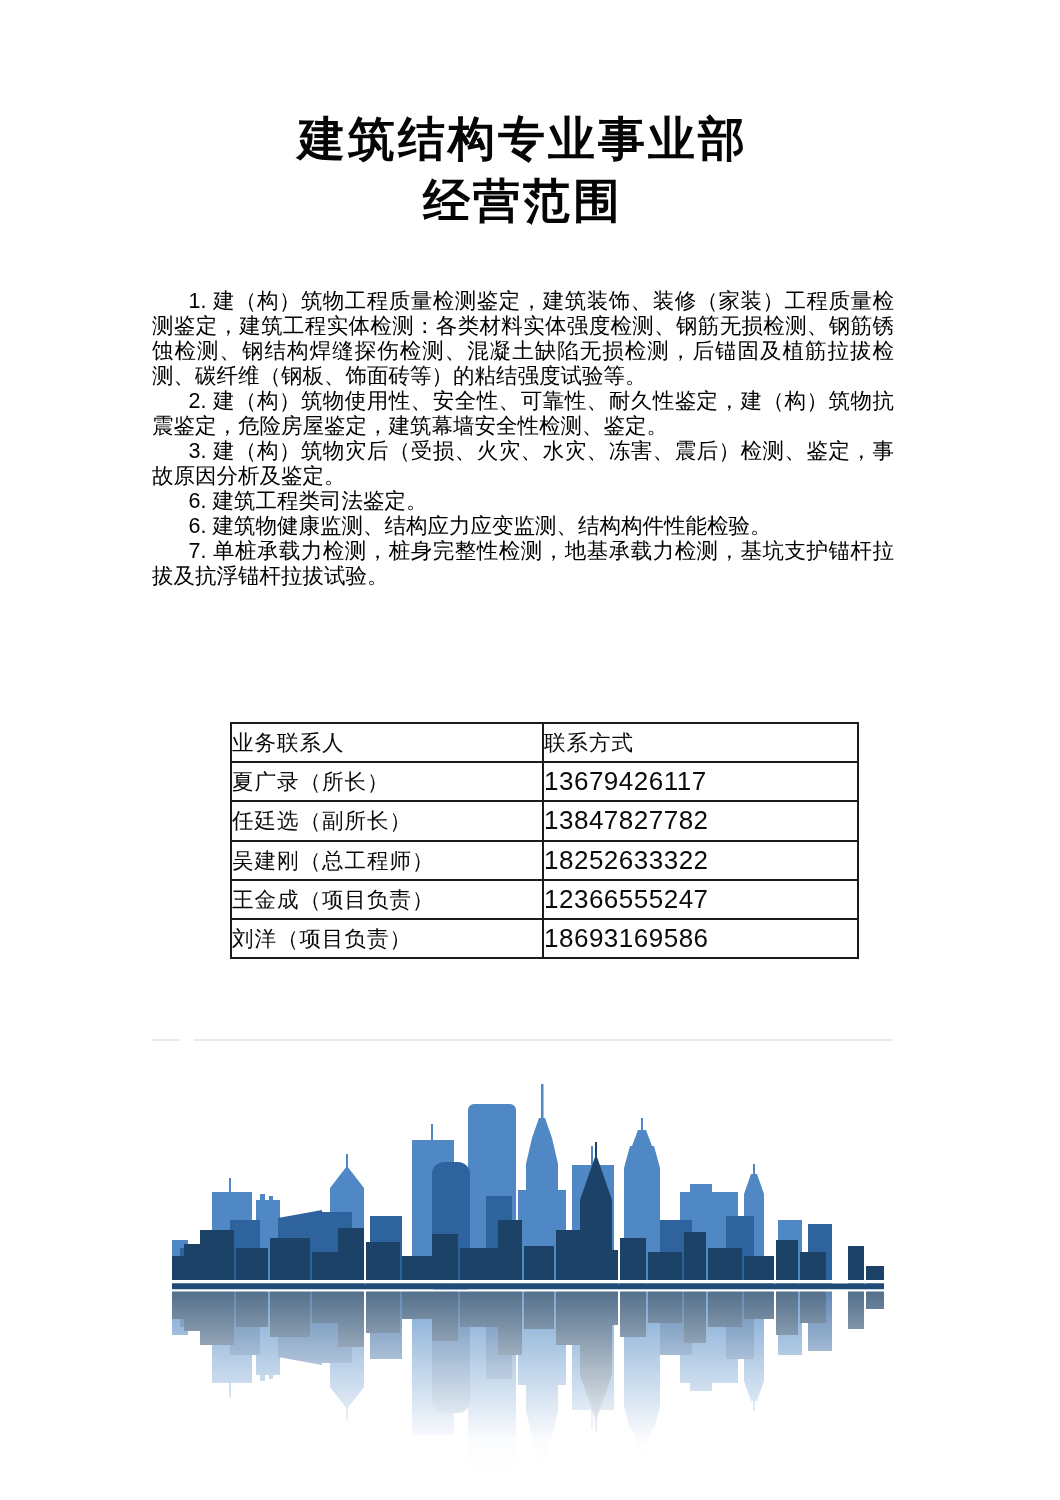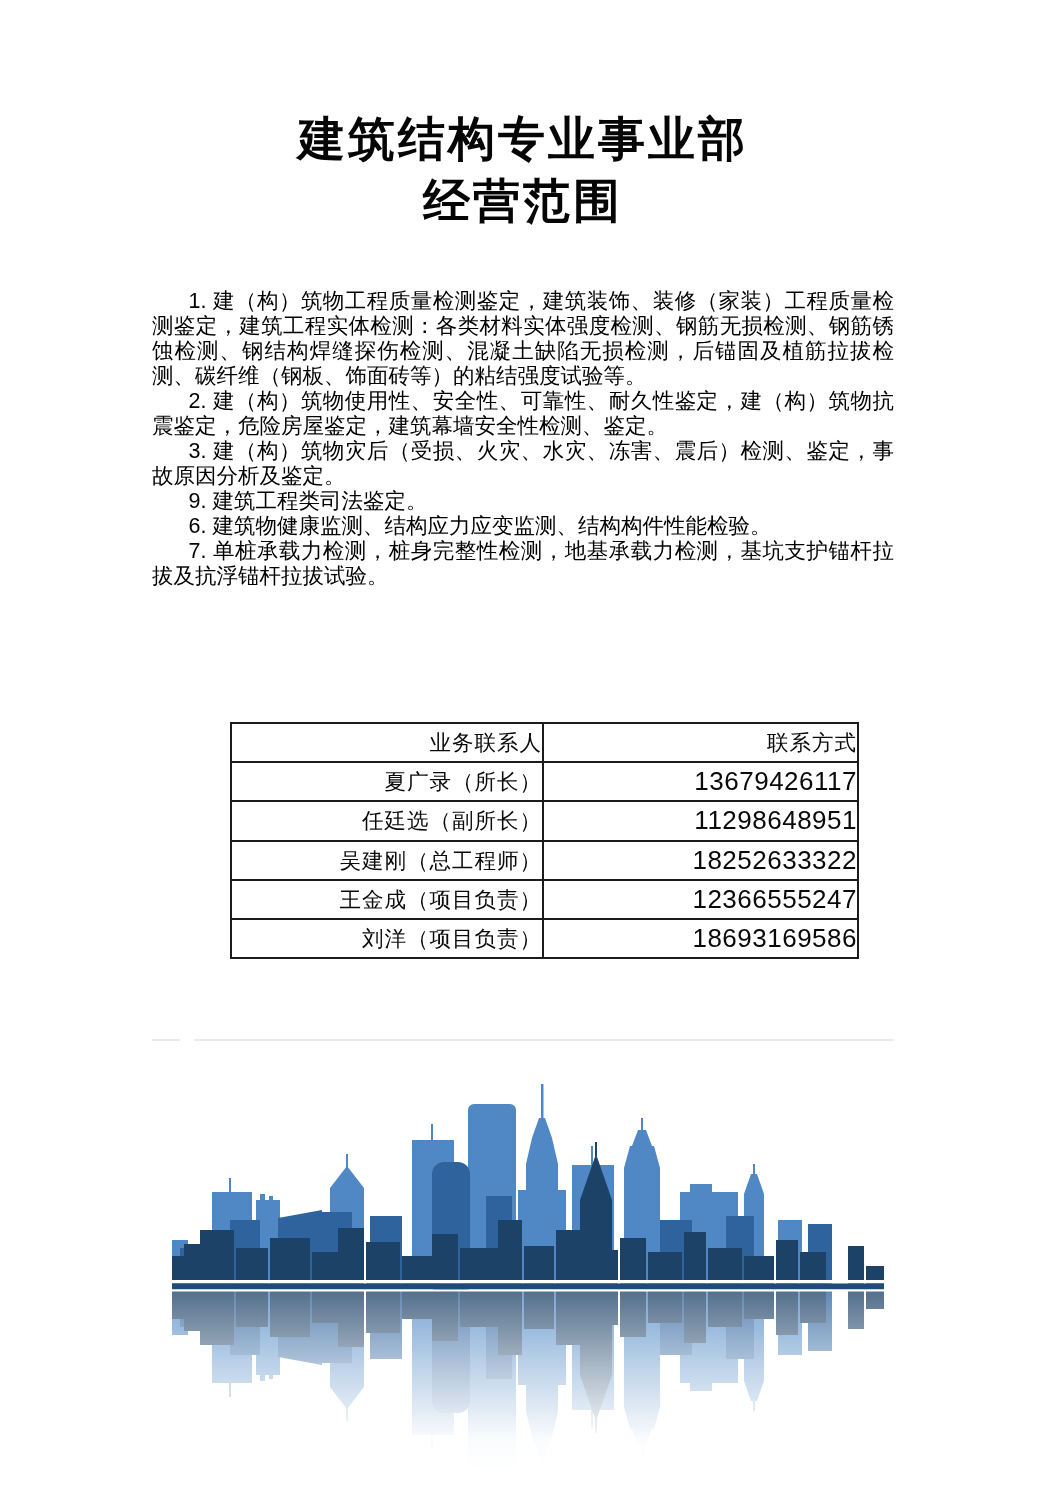--- a/index.html
+++ b/index.html
@@ -15,21 +15,21 @@
   .scope{
     position:absolute;left:152px;top:289px;width:742px;
     font-size:21.5px;line-height:25px;text-align:justify;
   }
   .scope p{margin:0;text-indent:1.7em;}
   .contacts{
     position:absolute;left:230px;top:722px;width:627px;
     border-collapse:collapse;table-layout:fixed;font-size:21.5px;color:#0a0a0a;
   }
   .contacts th,.contacts td{
-    border:2.4px solid #1b1b1b;height:37.2px;text-align:right;
+    border:2.4px solid #1b1b1b;height:37.2px;text-align:left;
     font-weight:400;padding:0;letter-spacing:1px;
   }
   .contacts td.phone{font-size:26px;letter-spacing:0.5px;}
   .divider{position:absolute;height:2px;background:#e7eaee;}
   .divider.seg-a{left:152px;top:1039px;width:28px;}
   .divider.seg-b{left:194px;top:1039px;width:699px;}
   .skyline{position:absolute;left:172px;top:1072px;width:712px;height:400px;}
   .sky-light{fill:var(--sky-light,#4f88c5);}
   .sky-mid{fill:var(--sky-mid,#2f639e);}
   .sky-dark{fill:var(--sky-dark,#1d4267);}
@@ -42,21 +42,21 @@
 
   <div class="doc-title">
     <div>建筑结构专业事业部</div>
     <div>经营范围</div>
   </div>
 
   <div class="scope">
     <p>1. 建（构）筑物工程质量检测鉴定，建筑装饰、装修（家装）工程质量检测鉴定，建筑工程实体检测：各类材料实体强度检测、钢筋无损检测、钢筋锈蚀检测、钢结构焊缝探伤检测、混凝土缺陷无损检测，后锚固及植筋拉拔检测、碳纤维（钢板、饰面砖等）的粘结强度试验等。</p>
     <p>2. 建（构）筑物使用性、安全性、可靠性、耐久性鉴定，建（构）筑物抗震鉴定，危险房屋鉴定，建筑幕墙安全性检测、鉴定。</p>
     <p>3. 建（构）筑物灾后（受损、火灾、水灾、冻害、震后）检测、鉴定，事故原因分析及鉴定。</p>
-    <p>9. 建筑工程类司法鉴定。</p>
+    <p>6. 建筑工程类司法鉴定。</p>
     <p>6. 建筑物健康监测、结构应力应变监测、结构构件性能检验。</p>
     <p>7. 单桩承载力检测，桩身完整性检测，地基承载力检测，基坑支护锚杆拉拔及抗浮锚杆拉拔试验。</p>
   </div>
 
   <table class="contacts">
     <colgroup>
         <col style="width:312px">
         <col style="width:315px">
       </colgroup>
     <thead>
@@ -65,21 +65,21 @@
         <th>联系方式</th>
       </tr>
     </thead>
     <tbody>
       <tr>
         <td>夏广录（所长）</td>
         <td class="phone">13679426117</td>
       </tr>
       <tr>
         <td>任廷选（副所长）</td>
-        <td class="phone">11298648951</td>
+        <td class="phone">13847827782</td>
       </tr>
       <tr>
         <td>吴建刚（总工程师）</td>
         <td class="phone">18252633322</td>
       </tr>
       <tr>
         <td>王金成（项目负责）</td>
         <td class="phone">12366555247</td>
       </tr>
       <tr>

